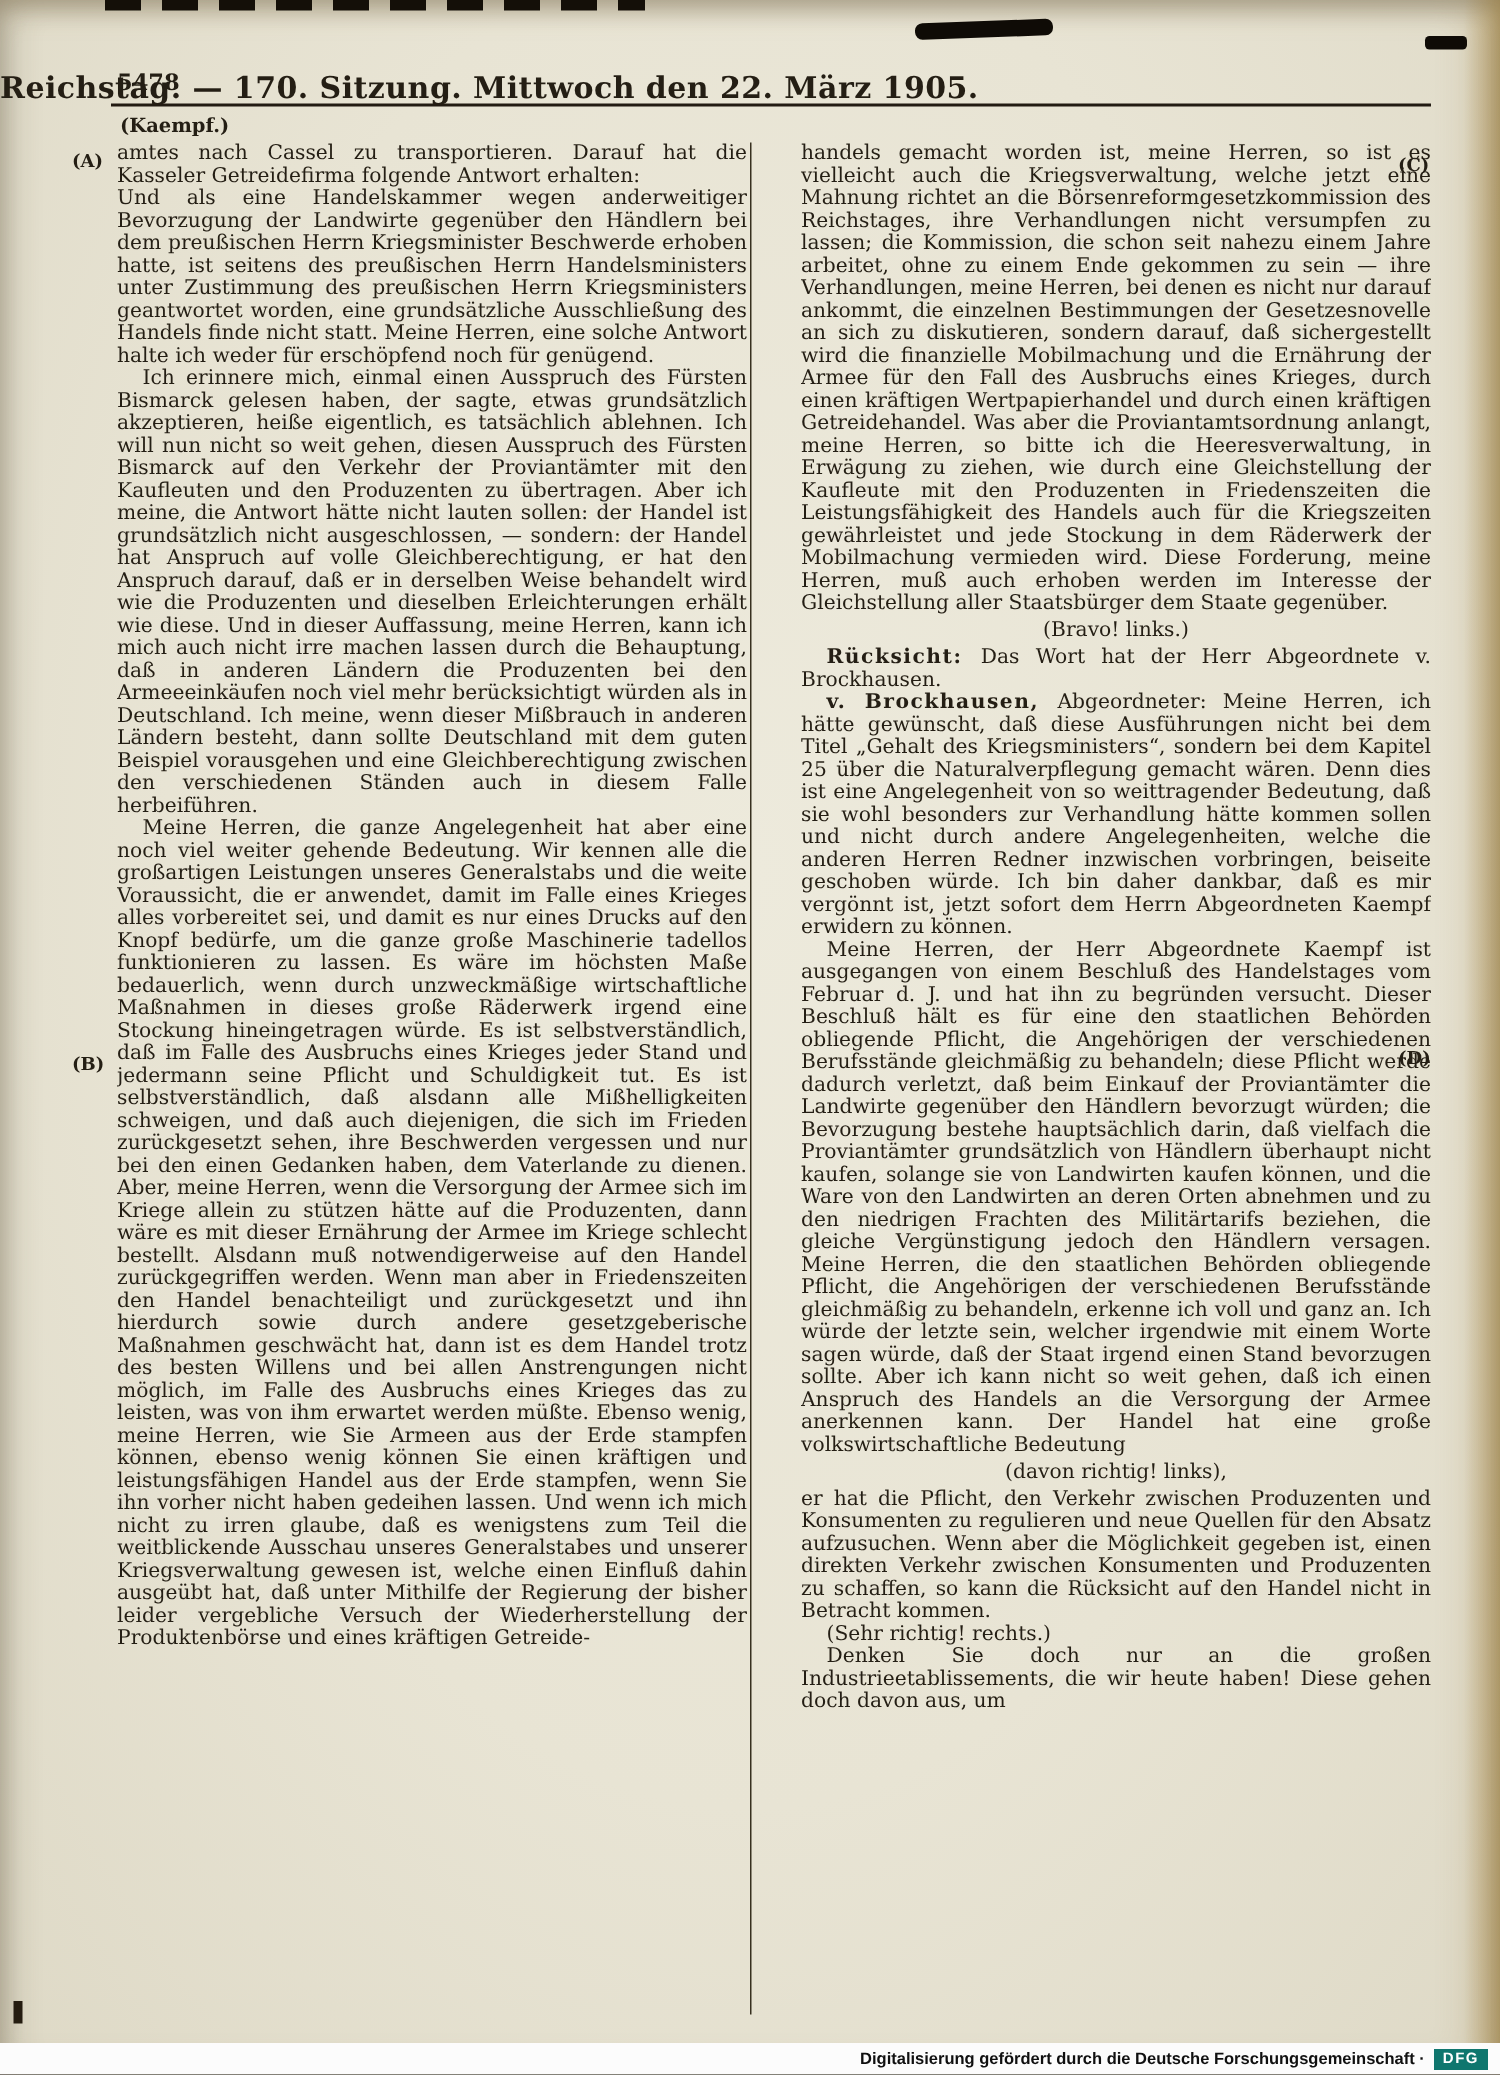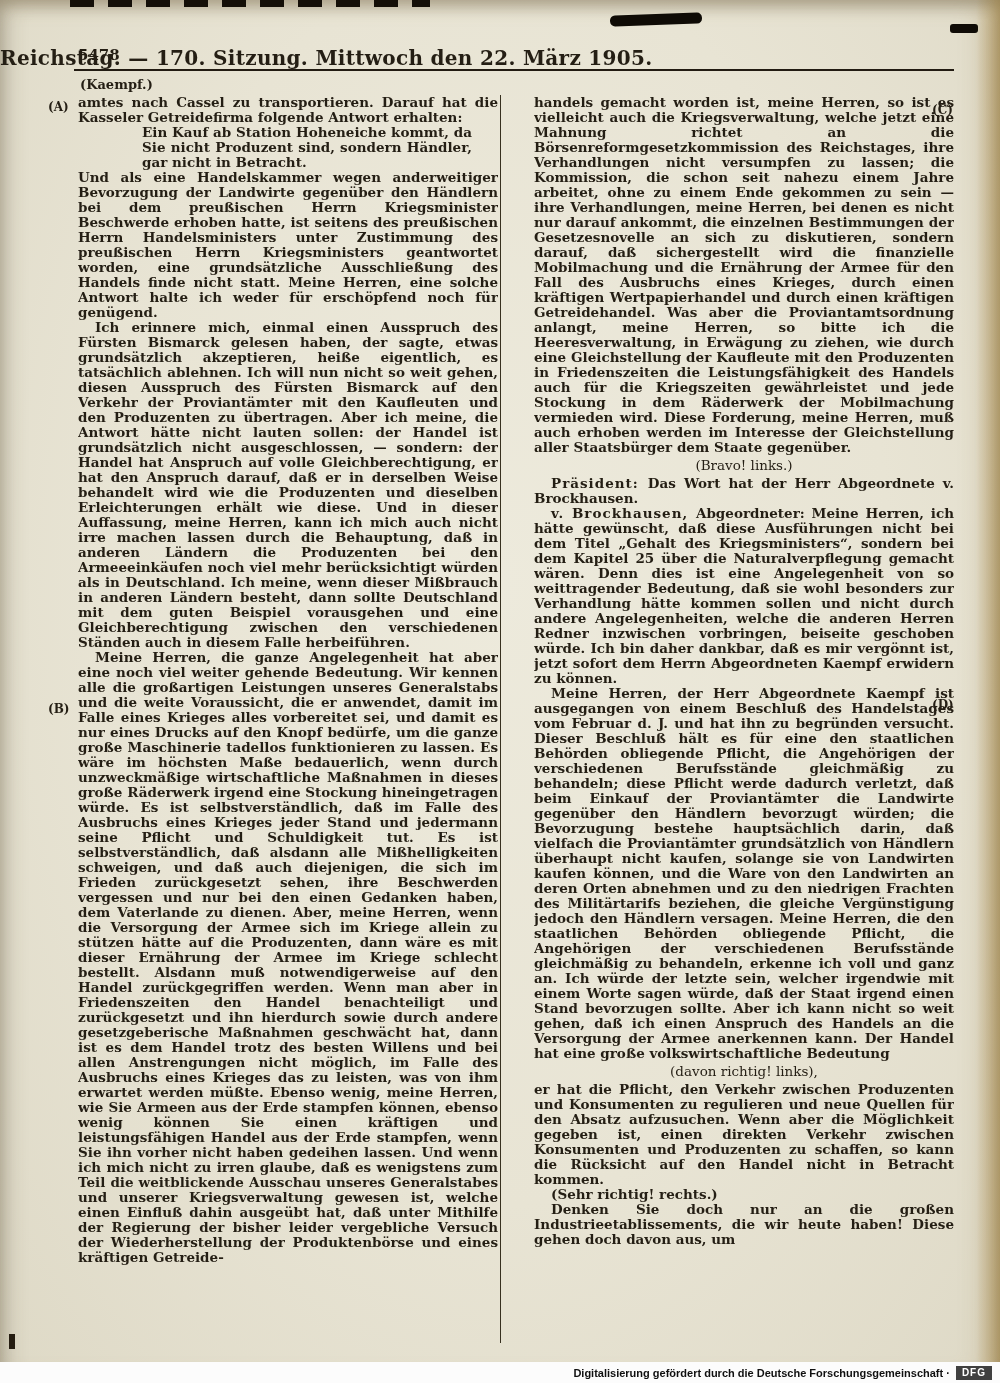--- a/index.html
+++ b/index.html
@@ -32,31 +32,31 @@
   .marker-c{top:103px;left:932px;}
   .marker-d{top:698px;left:932px;}
 
   .divider{position:absolute;top:95px;left:500px;width:1px;height:1248px;background:#37301f;}
 
   .columns{position:absolute;top:95px;left:78px;width:876px;height:1258px;overflow:hidden;display:flex;}
   .col{width:420px;overflow:hidden;}
   .col.left{margin-right:19px;}
   .col.right{margin-left:17px;}
 
-  .par{margin:0;font-size:13.5px;line-height:15px;font-weight:bold;text-align:justify;
+  .par{margin:0;font-size:13.5px;line-height:15px;font-weight:normal;text-align:justify;
        -webkit-hyphens:none;hyphens:none;}
   .par.indent{text-indent:17px;}
   .par.quote{margin:0 26px 0 64px;}
   .par.interjection{text-align:center;margin:3px 0;font-weight:normal;}
   .par b.lead{letter-spacing:1px;}
 
   .footer{position:absolute;left:0;bottom:0;width:100%;height:21px;background:#fcfcfc;
     display:flex;align-items:center;justify-content:flex-end;gap:6px;padding-right:8px;box-sizing:border-box;
     font-family:"Liberation Sans", sans-serif;font-size:11px;font-weight:bold;color:#101010;}
-  .dfg-logo{background:#404040;color:#ffffff;font-size:10px;font-weight:bold;padding:2px 6px;letter-spacing:1px;line-height:1;}
+  .dfg-logo{background:#0f766e;color:#ffffff;font-size:10px;font-weight:bold;padding:2px 6px;letter-spacing:1px;line-height:1;}
 </style>
 </head>
 <body>
 
 <div class="page">
 
   <div class="artifact-dashes"></div>
   <div class="artifact-blob"></div>
   <div class="artifact-corner"></div>
   <div class="artifact-speck"></div>
@@ -71,29 +71,28 @@
   <span class="marker marker-a">(A)</span>
   <span class="marker marker-b">(B)</span>
   <span class="marker marker-c">(C)</span>
   <span class="marker marker-d">(D)</span>
 
   <div class="divider"></div>
 
   <div class="columns">
     <div class="col left">
         <p class="par body">amtes nach Cassel zu transportieren. Darauf hat die Kasseler Getreidefirma folgende Antwort erhalten:</p>
-        <p class="par quote">Ein Kauf ab Station Hoheneiche kommt, da Sie nicht Produzent sind, sondern Händler, gar nicht in Betracht.</p>
         <p class="par body">Und als eine Handelskammer wegen anderweitiger Bevorzugung der Landwirte gegenüber den Händlern bei dem preußischen Herrn Kriegsminister Beschwerde erhoben hatte, ist seitens des preußischen Herrn Handelsministers unter Zustimmung des preußischen Herrn Kriegsministers geantwortet worden, eine grundsätzliche Ausschließung des Handels finde nicht statt. Meine Herren, eine solche Antwort halte ich weder für erschöpfend noch für genügend.</p>
         <p class="par body indent">Ich erinnere mich, einmal einen Ausspruch des Fürsten Bismarck gelesen haben, der sagte, etwas grundsätzlich akzeptieren, heiße eigentlich, es tatsächlich ablehnen. Ich will nun nicht so weit gehen, diesen Ausspruch des Fürsten Bismarck auf den Verkehr der Proviantämter mit den Kaufleuten und den Produzenten zu übertragen. Aber ich meine, die Antwort hätte nicht lauten sollen: der Handel ist grundsätzlich nicht ausgeschlossen, — sondern: der Handel hat Anspruch auf volle Gleichberechtigung, er hat den Anspruch darauf, daß er in derselben Weise behandelt wird wie die Produzenten und dieselben Erleichterungen erhält wie diese. Und in dieser Auffassung, meine Herren, kann ich mich auch nicht irre machen lassen durch die Behauptung, daß in anderen Ländern die Produzenten bei den Armeeeinkäufen noch viel mehr berücksichtigt würden als in Deutschland. Ich meine, wenn dieser Mißbrauch in anderen Ländern besteht, dann sollte Deutschland mit dem guten Beispiel vorausgehen und eine Gleichberechtigung zwischen den verschiedenen Ständen auch in diesem Falle herbeiführen.</p>
         <p class="par body indent">Meine Herren, die ganze Angelegenheit hat aber eine noch viel weiter gehende Bedeutung. Wir kennen alle die großartigen Leistungen unseres Generalstabs und die weite Voraussicht, die er anwendet, damit im Falle eines Krieges alles vorbereitet sei, und damit es nur eines Drucks auf den Knopf bedürfe, um die ganze große Maschinerie tadellos funktionieren zu lassen. Es wäre im höchsten Maße bedauerlich, wenn durch unzweckmäßige wirtschaftliche Maßnahmen in dieses große Räderwerk irgend eine Stockung hineingetragen würde. Es ist selbstverständlich, daß im Falle des Ausbruchs eines Krieges jeder Stand und jedermann seine Pflicht und Schuldigkeit tut. Es ist selbstverständlich, daß alsdann alle Mißhelligkeiten schweigen, und daß auch diejenigen, die sich im Frieden zurückgesetzt sehen, ihre Beschwerden vergessen und nur bei den einen Gedanken haben, dem Vaterlande zu dienen. Aber, meine Herren, wenn die Versorgung der Armee sich im Kriege allein zu stützen hätte auf die Produzenten, dann wäre es mit dieser Ernährung der Armee im Kriege schlecht bestellt. Alsdann muß notwendigerweise auf den Handel zurückgegriffen werden. Wenn man aber in Friedenszeiten den Handel benachteiligt und zurückgesetzt und ihn hierdurch sowie durch andere gesetzgeberische Maßnahmen geschwächt hat, dann ist es dem Handel trotz des besten Willens und bei allen Anstrengungen nicht möglich, im Falle des Ausbruchs eines Krieges das zu leisten, was von ihm erwartet werden müßte. Ebenso wenig, meine Herren, wie Sie Armeen aus der Erde stampfen können, ebenso wenig können Sie einen kräftigen und leistungsfähigen Handel aus der Erde stampfen, wenn Sie ihn vorher nicht haben gedeihen lassen. Und wenn ich mich nicht zu irren glaube, daß es wenigstens zum Teil die weitblickende Ausschau unseres Generalstabes und unserer Kriegsverwaltung gewesen ist, welche einen Einfluß dahin ausgeübt hat, daß unter Mithilfe der Regierung der bisher leider vergebliche Versuch der Wiederherstellung der Produktenbörse und eines kräftigen Getreide-</p>
       </div>
     <div class="col right">
         <p class="par body">handels gemacht worden ist, meine Herren, so ist es vielleicht auch die Kriegsverwaltung, welche jetzt eine Mahnung richtet an die Börsenreformgesetzkommission des Reichstages, ihre Verhandlungen nicht versumpfen zu lassen; die Kommission, die schon seit nahezu einem Jahre arbeitet, ohne zu einem Ende gekommen zu sein — ihre Verhandlungen, meine Herren, bei denen es nicht nur darauf ankommt, die einzelnen Bestimmungen der Gesetzesnovelle an sich zu diskutieren, sondern darauf, daß sichergestellt wird die finanzielle Mobilmachung und die Ernährung der Armee für den Fall des Ausbruchs eines Krieges, durch einen kräftigen Wertpapierhandel und durch einen kräftigen Getreidehandel. Was aber die Proviantamtsordnung anlangt, meine Herren, so bitte ich die Heeresverwaltung, in Erwägung zu ziehen, wie durch eine Gleichstellung der Kaufleute mit den Produzenten in Friedenszeiten die Leistungsfähigkeit des Handels auch für die Kriegszeiten gewährleistet und jede Stockung in dem Räderwerk der Mobilmachung vermieden wird. Diese Forderung, meine Herren, muß auch erhoben werden im Interesse der Gleichstellung aller Staatsbürger dem Staate gegenüber.</p>
         <p class="par interjection">(Bravo! links.)</p>
-        <p class="par body indent"><b class="lead">Präsident: </b>Das Wort hat der Herr Abgeordnete v. Brockhausen.</p>
+        <p class="par body indent"><b class="lead">Rücksicht: </b>Das Wort hat der Herr Abgeordnete v. Brockhausen.</p>
         <p class="par body indent"><b class="lead">v. Brockhausen, </b>Abgeordneter: Meine Herren, ich hätte gewünscht, daß diese Ausführungen nicht bei dem Titel „Gehalt des Kriegsministers“, sondern bei dem Kapitel 25 über die Naturalverpflegung gemacht wären. Denn dies ist eine Angelegenheit von so weittragender Bedeutung, daß sie wohl besonders zur Verhandlung hätte kommen sollen und nicht durch andere Angelegenheiten, welche die anderen Herren Redner inzwischen vorbringen, beiseite geschoben würde. Ich bin daher dankbar, daß es mir vergönnt ist, jetzt sofort dem Herrn Abgeordneten Kaempf erwidern zu können.</p>
         <p class="par body indent">Meine Herren, der Herr Abgeordnete Kaempf ist ausgegangen von einem Beschluß des Handelstages vom Februar d. J. und hat ihn zu begründen versucht. Dieser Beschluß hält es für eine den staatlichen Behörden obliegende Pflicht, die Angehörigen der verschiedenen Berufsstände gleichmäßig zu behandeln; diese Pflicht werde dadurch verletzt, daß beim Einkauf der Proviantämter die Landwirte gegenüber den Händlern bevorzugt würden; die Bevorzugung bestehe hauptsächlich darin, daß vielfach die Proviantämter grundsätzlich von Händlern überhaupt nicht kaufen, solange sie von Landwirten kaufen können, und die Ware von den Landwirten an deren Orten abnehmen und zu den niedrigen Frachten des Militärtarifs beziehen, die gleiche Vergünstigung jedoch den Händlern versagen. Meine Herren, die den staatlichen Behörden obliegende Pflicht, die Angehörigen der verschiedenen Berufsstände gleichmäßig zu behandeln, erkenne ich voll und ganz an. Ich würde der letzte sein, welcher irgendwie mit einem Worte sagen würde, daß der Staat irgend einen Stand bevorzugen sollte. Aber ich kann nicht so weit gehen, daß ich einen Anspruch des Handels an die Versorgung der Armee anerkennen kann. Der Handel hat eine große volkswirtschaftliche Bedeutung</p>
         <p class="par interjection">(davon richtig! links),</p>
         <p class="par body">er hat die Pflicht, den Verkehr zwischen Produzenten und Konsumenten zu regulieren und neue Quellen für den Absatz aufzusuchen. Wenn aber die Möglichkeit gegeben ist, einen direkten Verkehr zwischen Konsumenten und Produzenten zu schaffen, so kann die Rücksicht auf den Handel nicht in Betracht kommen.</p>
         <p class="par body indent">(Sehr richtig! rechts.)</p>
         <p class="par body indent">Denken Sie doch nur an die großen Industrieetablissements, die wir heute haben! Diese gehen doch davon aus, um</p>
       </div>
   </div>
 
   <div class="footer">

